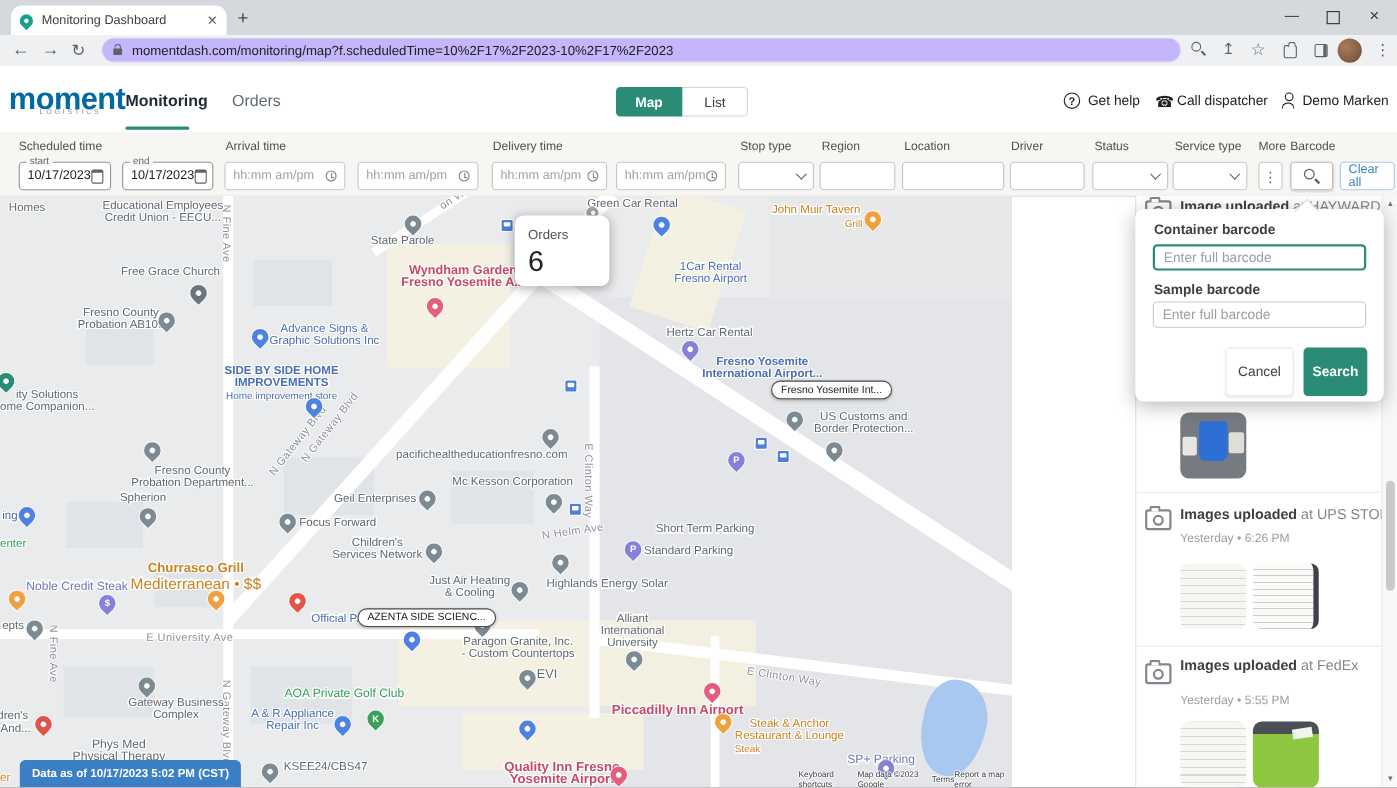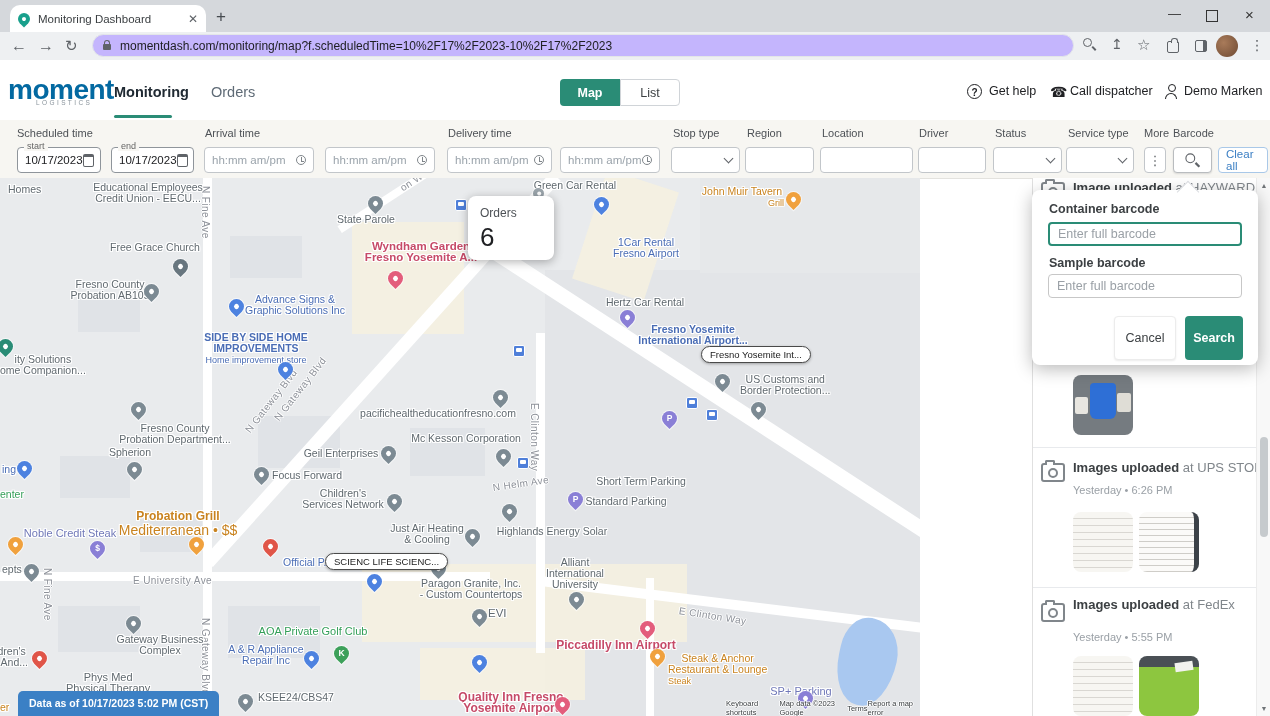--- a/index.html
+++ b/index.html
@@ -352,21 +352,21 @@
           <span style="display: block;">Just Air Heating</span>
           <span style="display: block;">&amp; Cooling</span>
         </div>
         <div class="maplabel c-gray" style="left: 552px; top: 348px; transform: translateX(-50%);">
           <span style="display: block;">Highlands Energy Solar</span>
         </div>
         <div class="maplabel c-gray" style="left: 626px; top: 318px; transform: translateX(-50%);">
           <span style="display: block;">Standard Parking</span>
         </div>
         <div class="maplabel c-orange" style="font-weight: bold; font-size: 12px; left: 178px; top: 333px; transform: translateX(-50%);">
-          <span style="display: block;">Probation Grill</span>
+          <span style="display: block;">Churrasco Grill</span>
         </div>
         <div class="maplabel c-orange" style="font-size: 14px; left: 178px; top: 347px; transform: translateX(-50%);">
           <span style="display: block;">Mediterranean • $$</span>
         </div>
         <div class="maplabel c-gray" style="left: 130px; top: 269px; transform: translateX(-50%);">
           <span style="display: block;">Spherion</span>
         </div>
         <div class="maplabel c-gray" style="left: 175px; top: 245px; transform: translateX(-50%);">
           <span style="display: block;">Fresno County</span>
           <span style="display: block;">Probation Department...</span>
@@ -501,21 +501,21 @@
         </div>
         <div class="pin" style="background: rgb(124, 138, 147); left: 126px; top: 438px;"></div>
         <div class="pin" style="background: rgb(224, 85, 72); left: 32px; top: 473px;"></div>
         <div class="pin" style="background: rgb(42, 140, 118); left: -2px; top: 161px;"></div>
         <div class="transit" style="left: 455px; top: 21px;"></div>
         <div class="transit" style="left: 513px; top: 167px;"></div>
         <div class="transit" style="left: 686px; top: 219px;"></div>
         <div class="transit" style="left: 706px; top: 231px;"></div>
         <div class="transit" style="left: 517px; top: 279px;"></div>
         <div class="tagmk" style="left: 701px; top: 168px;">Fresno Yosemite Int...</div>
-        <div class="tagmk" style="left: 325px; top: 375px;">SCIENC LIFE SCIENC...</div>
+        <div class="tagmk" style="left: 325px; top: 375px;">AZENTA SIDE SCIENC...</div>
       </div>
 
     <div class="abs" id="orders-popup">
       <div class="lab">Orders</div>
       <div class="cnt">6</div>
     </div>
 
     <div class="abs" id="zoomctl">
       <div class="zb">+</div>
       <div class="div"></div>

